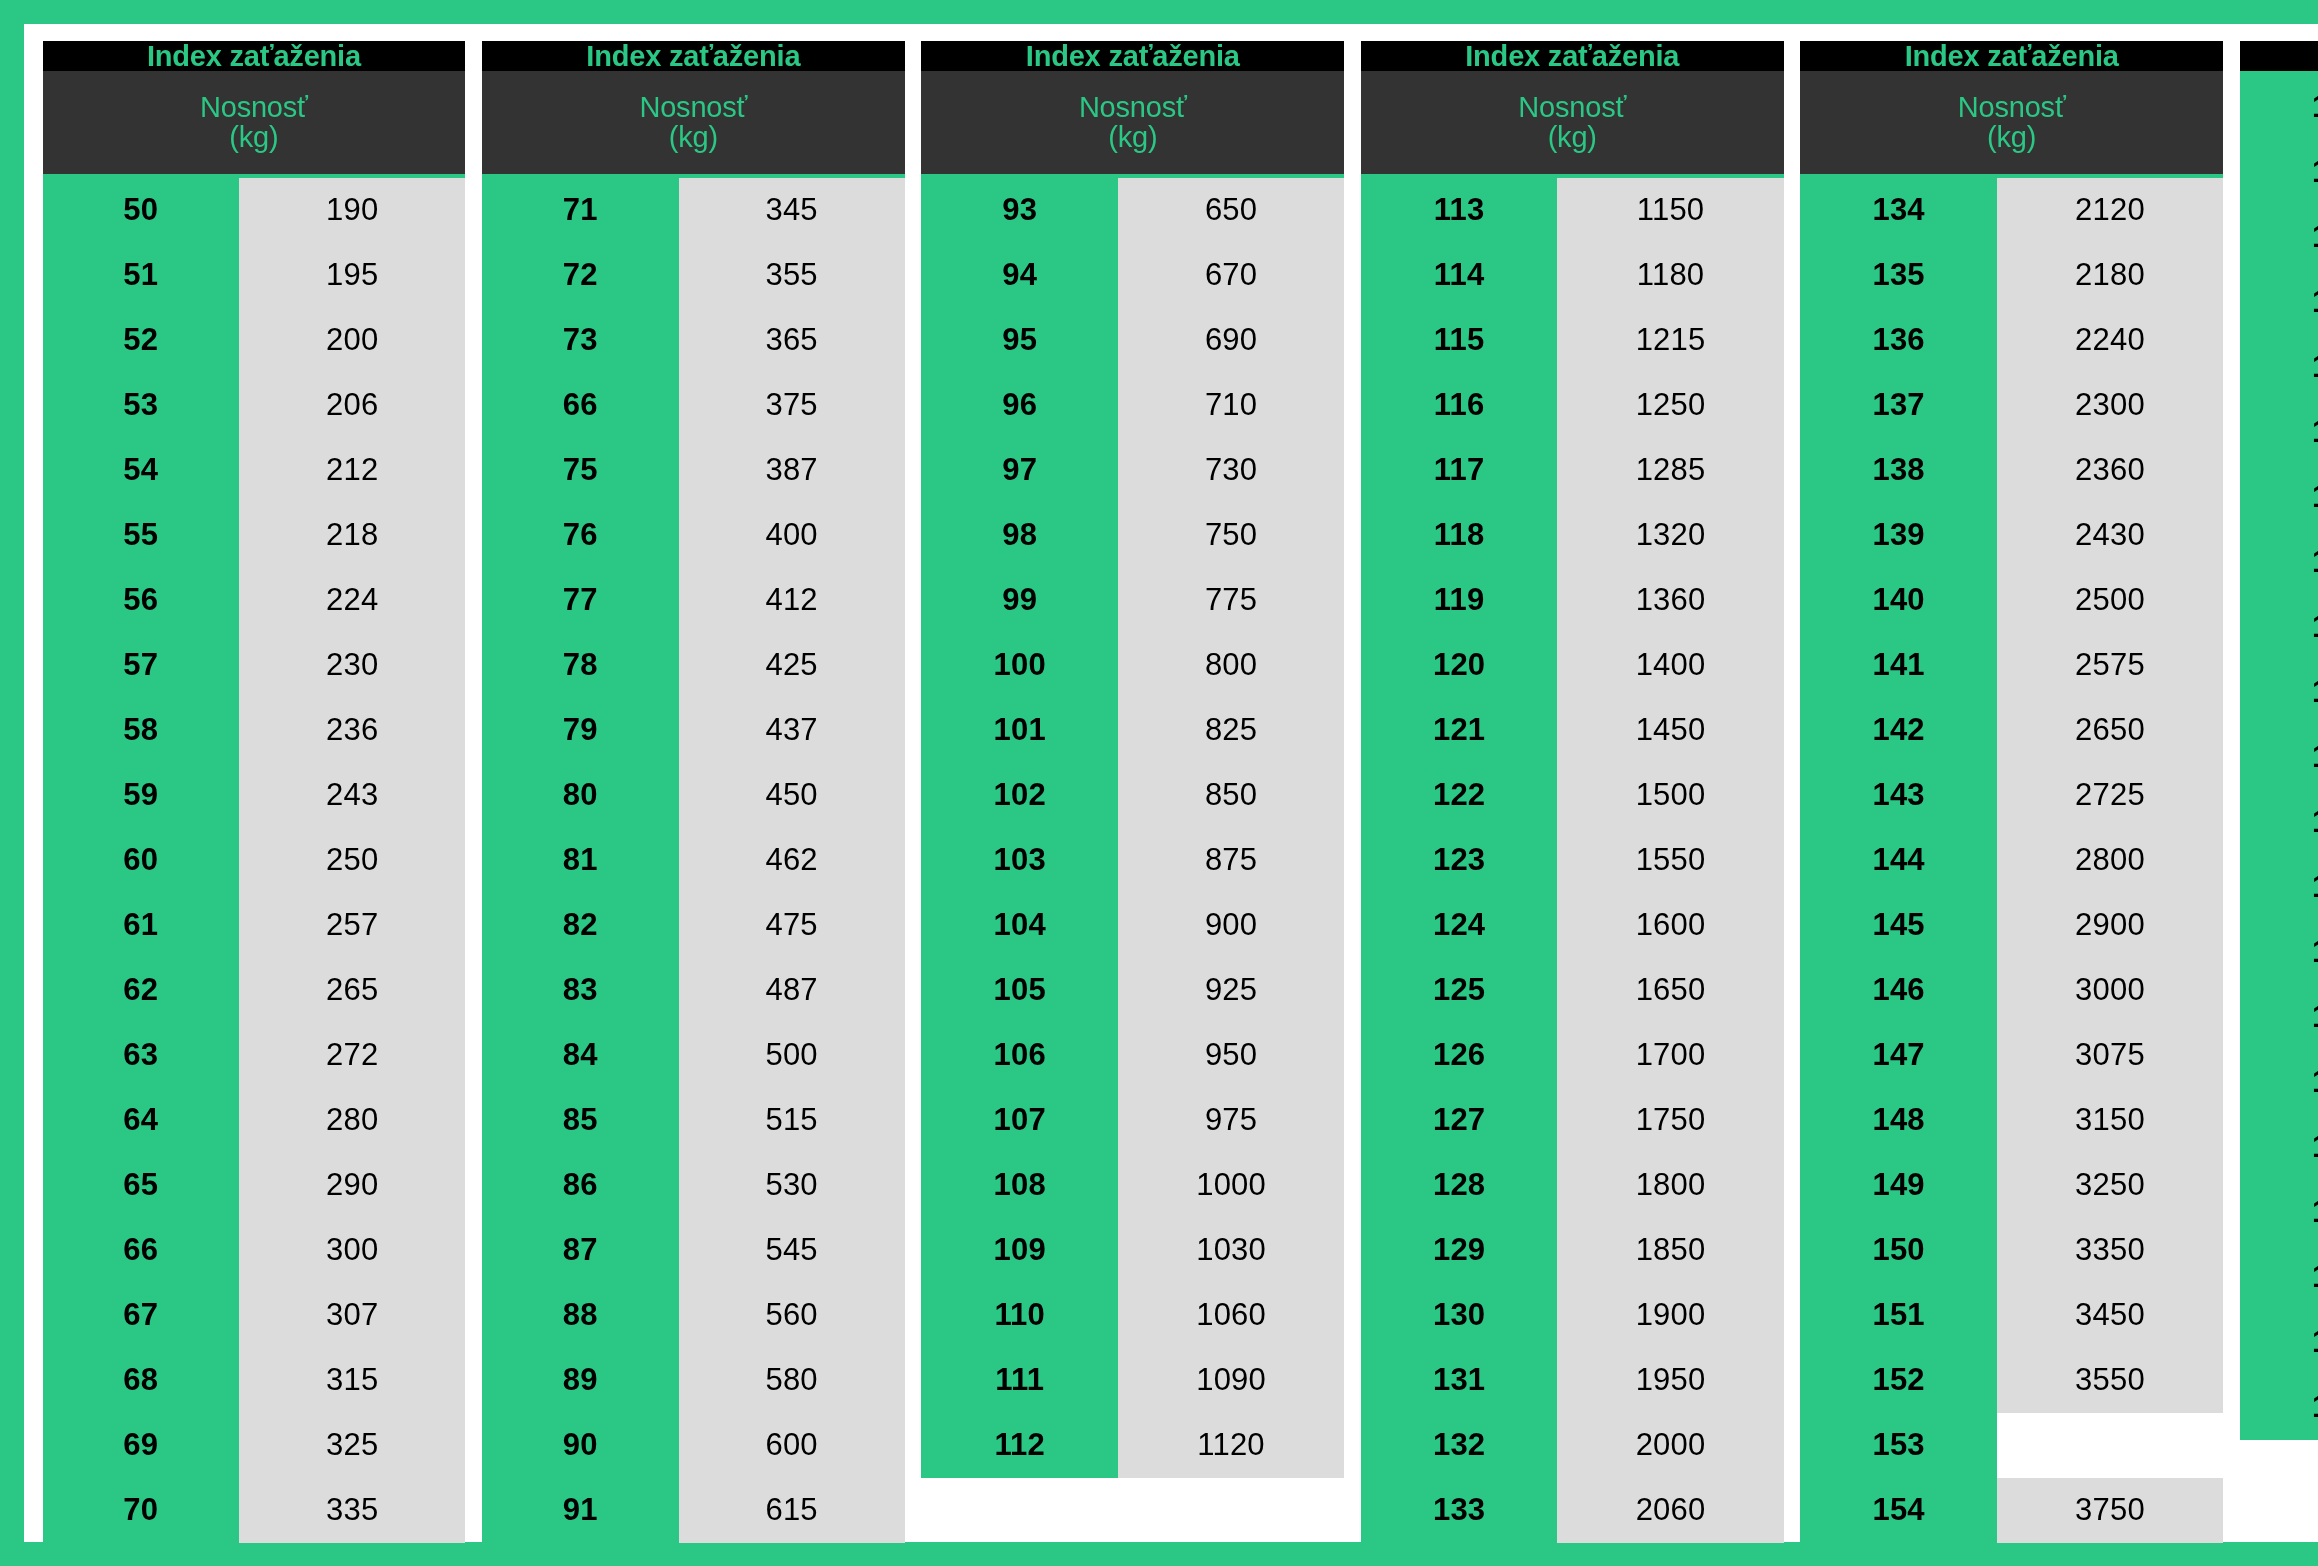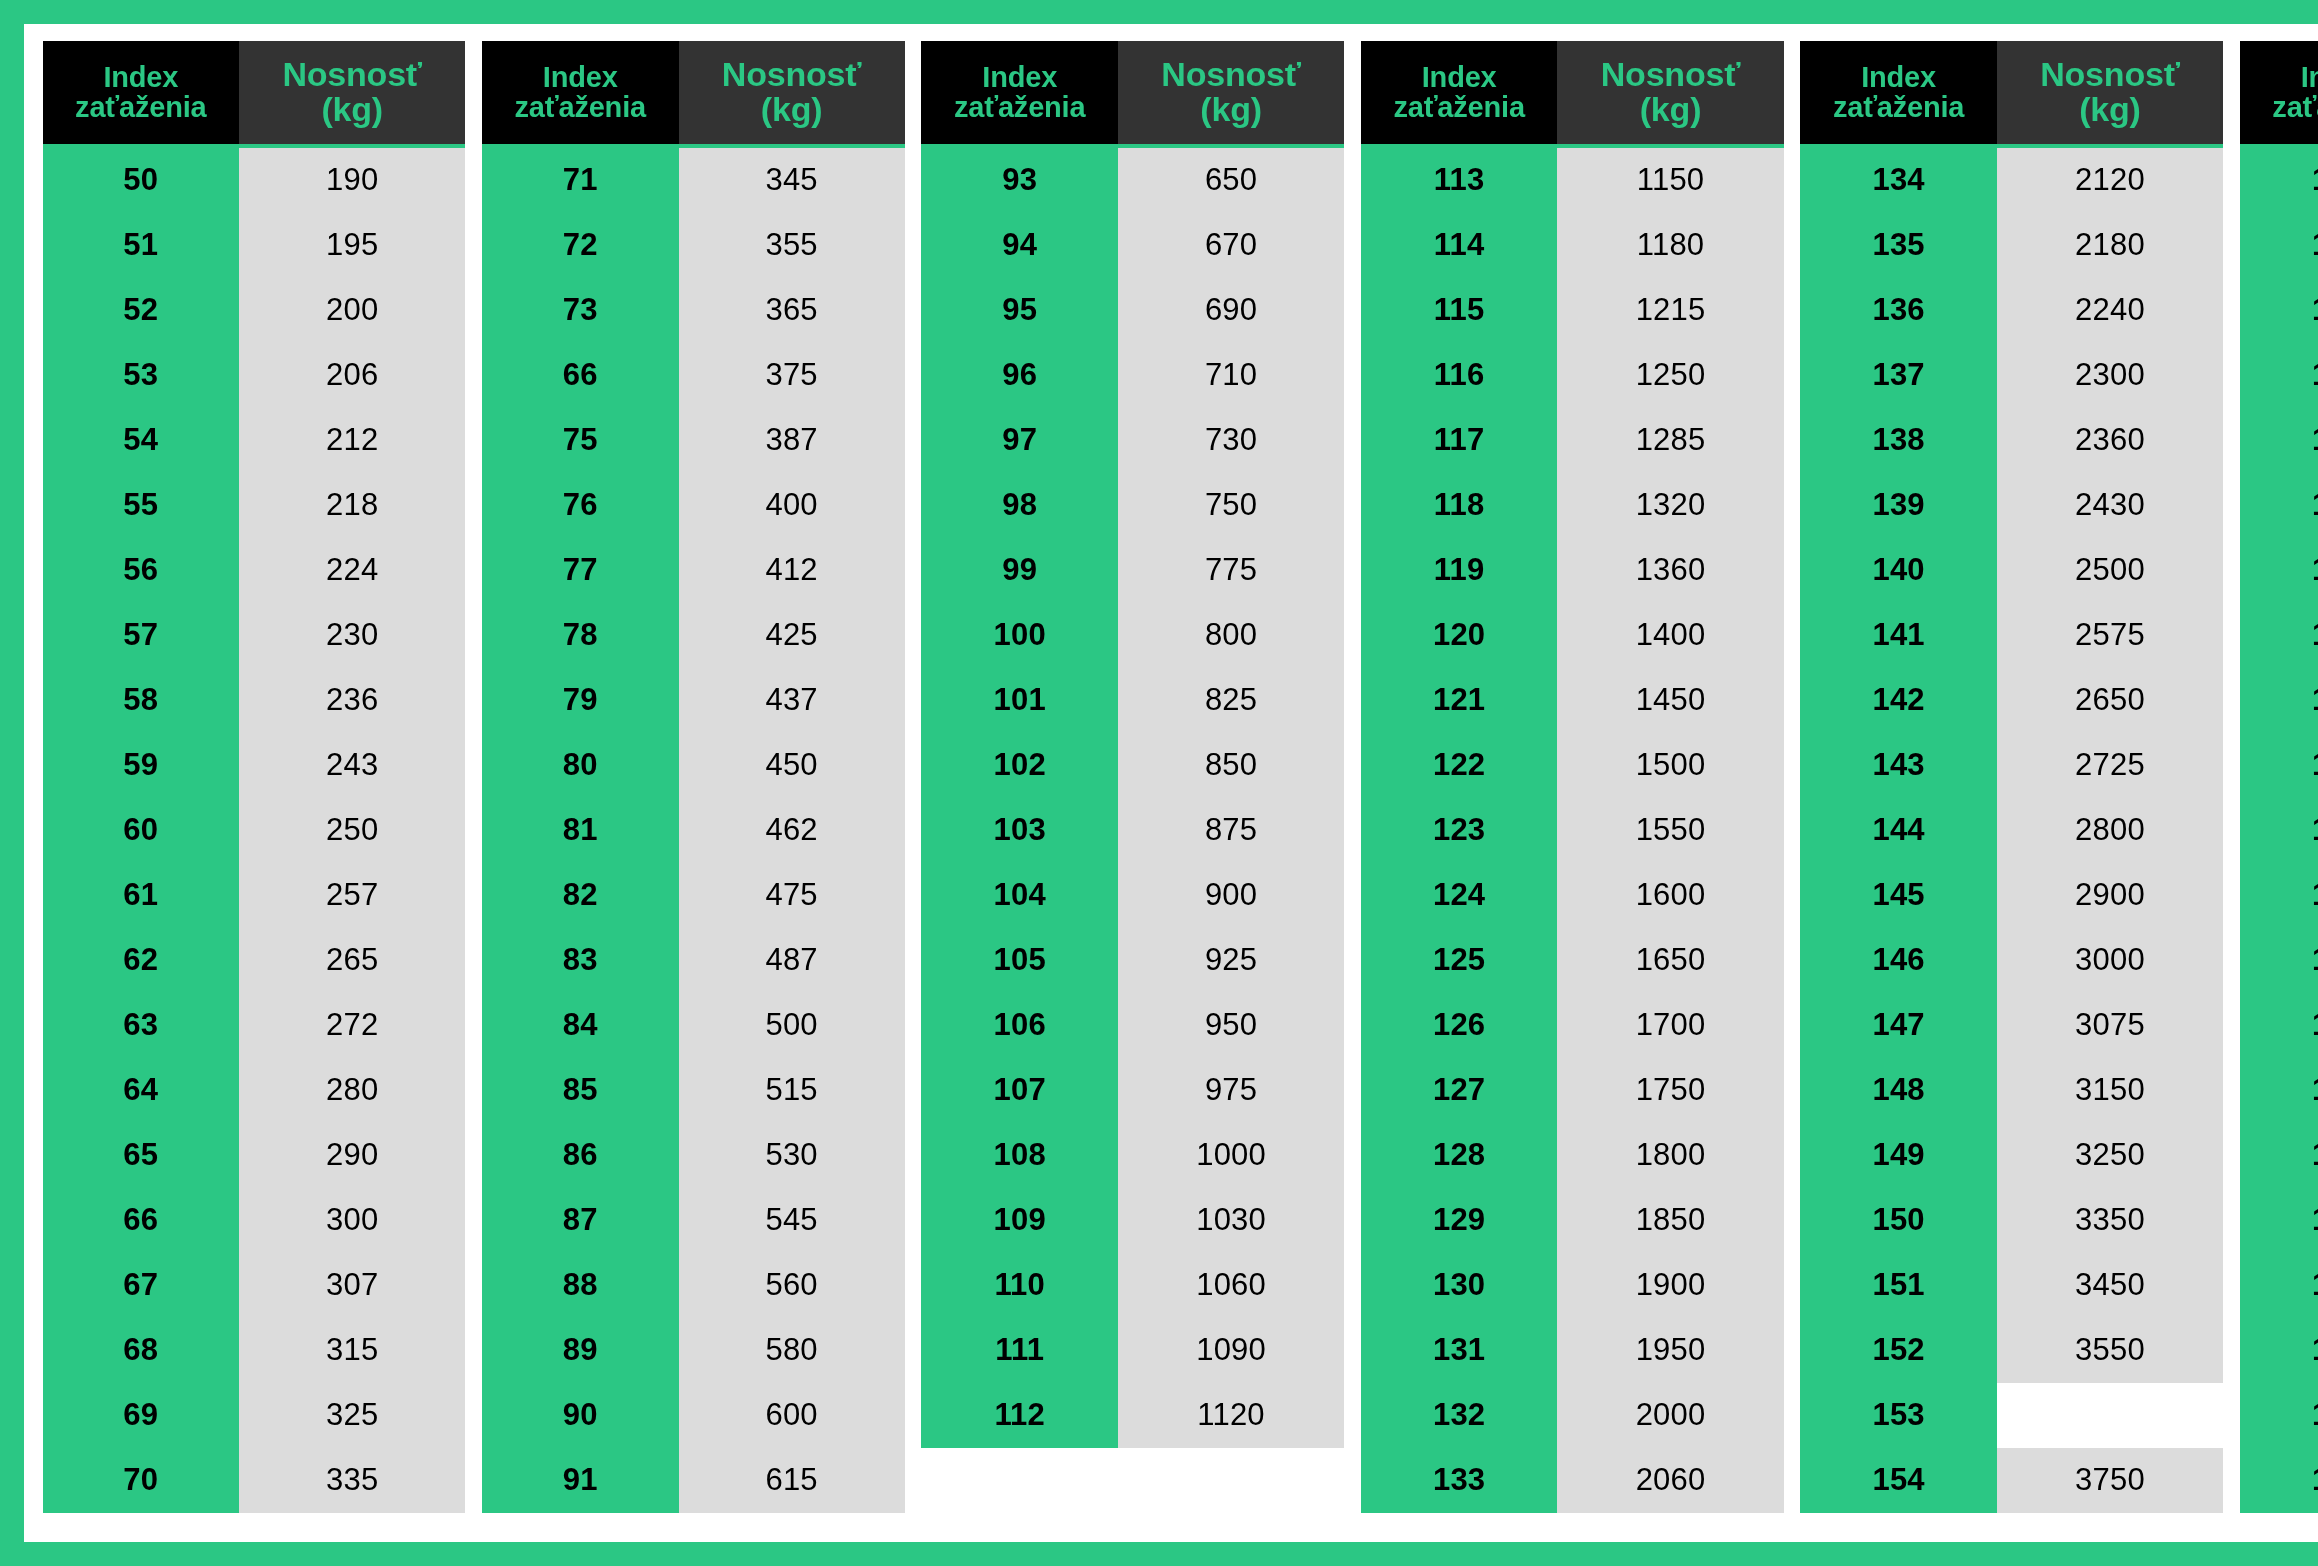--- a/index.html
+++ b/index.html
@@ -34,21 +34,21 @@
     flex: 1 1 0;
     display: flex;
     flex-direction: column;
     margin-right: 16.7px;
   }
   .table-group:last-child { margin-right: 0; }
 
   
   .thead {
     display: flex;
-    flex-direction: row;
+    flex-direction: column;
     width: 100%;
     border-bottom: 4.2px solid #2BC784;
   }
 
   .th {
     box-sizing: border-box;
     display: flex;
     align-items: center;
     justify-content: center;
     text-align: center;
@@ -62,22 +62,22 @@
     flex: 0 0 46.5%;
     background: #000000;
     font-weight: bold;
     font-size: 29px;
     letter-spacing: -0.2px;
   }
 
   .th-load {
     flex: 1 1 auto;
     background: #333333;
-    font-weight: bold;
-    font-size: 34px;
+    font-weight: normal;
+    font-size: 29px;
     letter-spacing: -0.2px;
     align-items: center;
   }
 
   
   .tbody {
     display: flex;
     flex-direction: column;
     width: 100%;
   }

